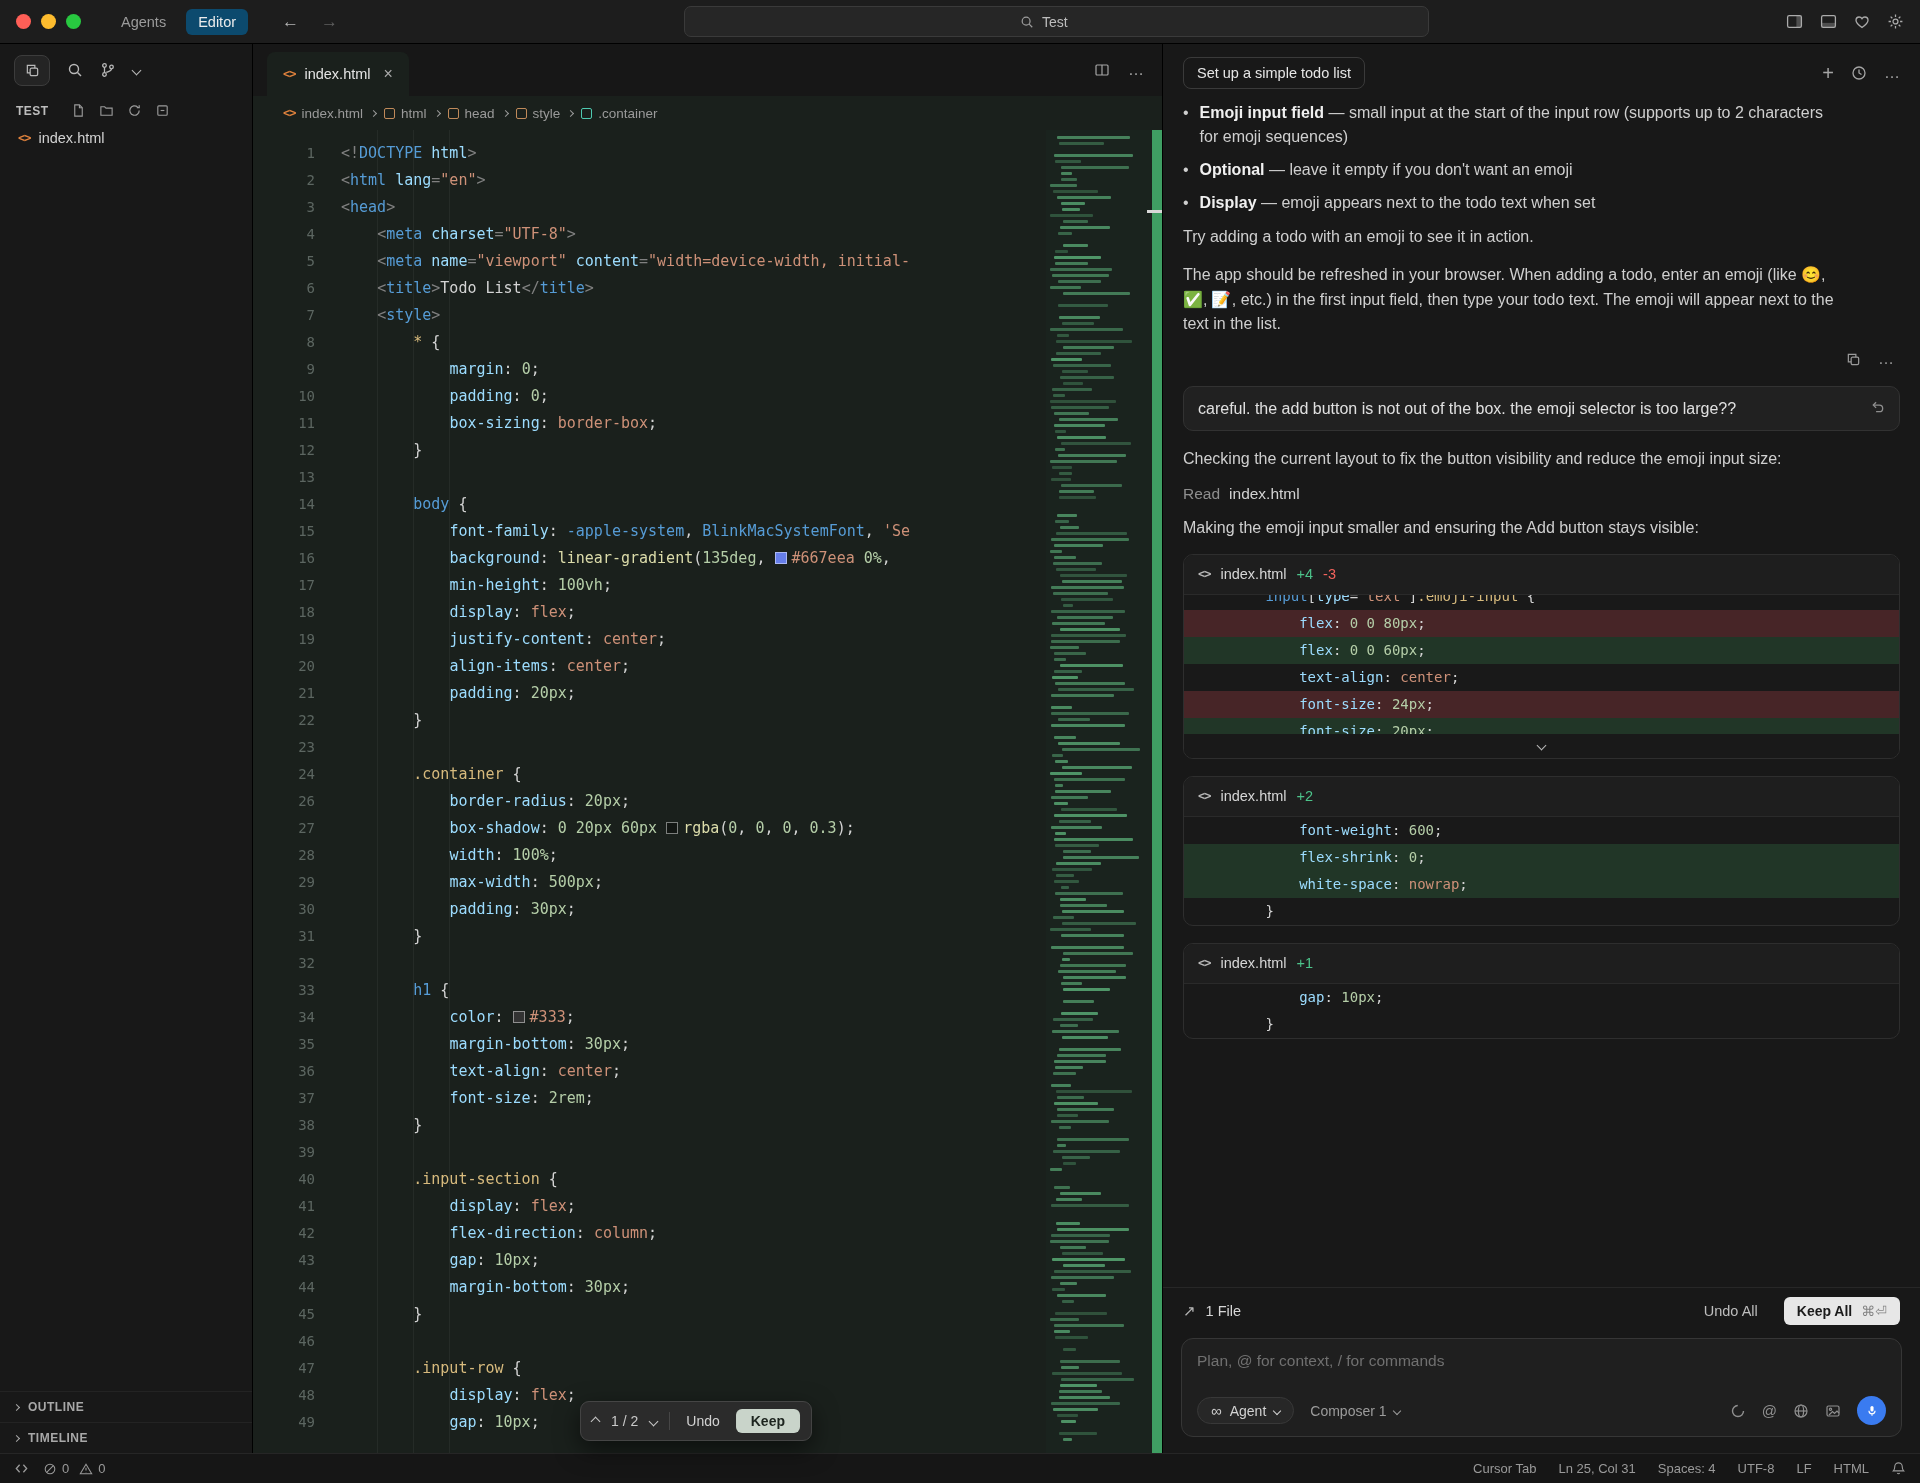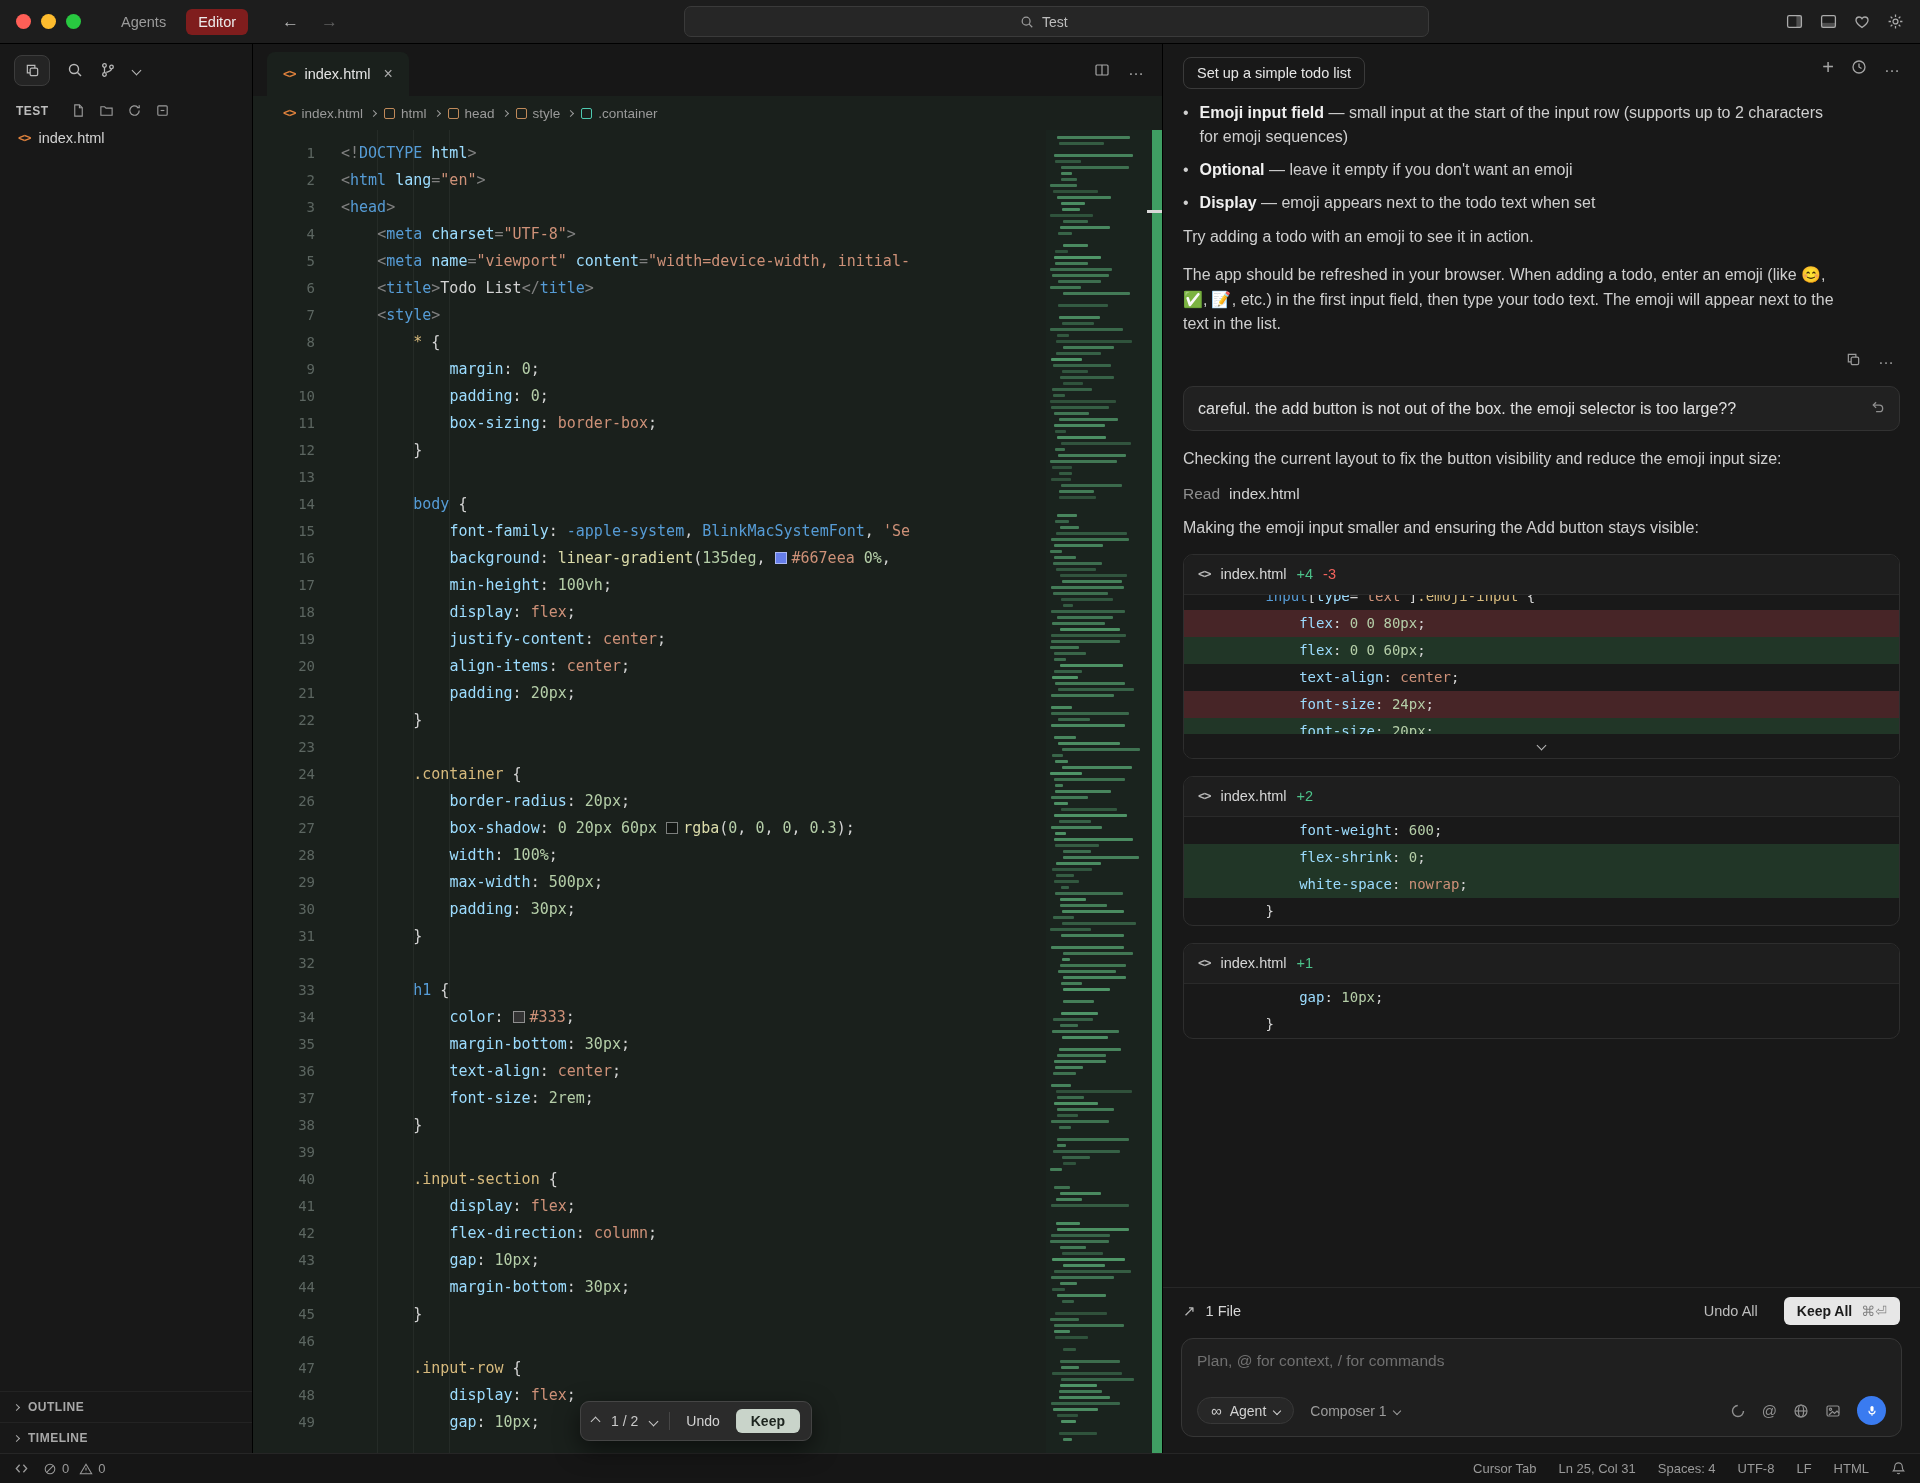--- a/index.html
+++ b/index.html
@@ -4,21 +4,21 @@
 <style>
 *{margin:0;padding:0;box-sizing:border-box}
 html,body{width:1920px;height:1483px;overflow:hidden;background:#141414;color:#d6d6d6;font-family:"Liberation Sans",sans-serif}
 .app{display:flex;flex-direction:column;width:100%;height:100%}
 
 
 .titlebar{height:44px;background:#1d1d1d;display:flex;align-items:center;padding:0 16px;border-bottom:1px solid #000;flex:none;gap:8px}
 .traffic{display:flex;gap:10px;margin-right:20px}
 .light{width:15px;height:15px;border-radius:50%}
 .nav-tab{font-size:14.5px;color:#9b9b9b;padding:5px 12px;border-radius:6px;cursor:default}
-.nav-tab.active{background:#7f1d1d;color:#ececec}
+.nav-tab.active{background:#0c4a6e;color:#ececec}
 .nav-arrows{display:flex;gap:22px;margin-left:26px;align-items:center;color:#b5b5b5}
 .arrow{font-size:17px;line-height:1}
 .arrow.dim{color:#5f5f5f}
 .search-field{flex:1;max-width:745px;margin:0 auto;height:31px;background:#262626;border:1px solid #3a3a3a;border-radius:7px;display:flex;align-items:center;justify-content:center;gap:8px;color:#9d9d9d}
 .search-field input{background:none;border:none;outline:none;color:#bdbdbd;font-size:14px;width:50px;font-family:"Liberation Sans",sans-serif}
 .tb-icons{display:flex;gap:17px;margin-left:12px;color:#ababab;align-items:center}
 
 
 .main{flex:1;display:flex;min-height:0}
 
@@ -62,21 +62,21 @@
 .mm-bar{position:absolute;height:3px;background:#62be82;border-radius:1px}
 .diff-strip{width:10px;flex:none;background:#3f9e63}
 .mm-marker{position:absolute;top:80px;right:0;width:15px;height:3px;background:#d8d8d8;z-index:3}
 .float-widget{position:absolute;left:443px;bottom:12px;transform:translateX(-50%);background:#2b2b2b;border:1px solid #454545;border-radius:9px;box-shadow:0 8px 24px rgba(0,0,0,.55);display:flex;align-items:center;gap:12px;padding:7px 11px;font-size:14px;color:#c9c9c9;z-index:6}
 .fw-sep{width:1px;height:18px;background:#474747}
 .keep-btn{background:#c9d4ca;color:#1d241f;border-radius:6px;padding:4px 15px;font-weight:700}
 .undo-btn{padding:4px 4px;color:#d2d2d2}
 
 
 .chat{flex:1;background:#181818;display:flex;flex-direction:column;min-width:0}
-.chat-top{flex:none;display:flex;align-items:flex-start;padding:13px 20px 6px;gap:14px}
+.chat-top{flex:none;display:flex;align-items:center;padding:13px 20px 6px;gap:14px}
 .thread-title{border:1px solid #3a3a3a;border-radius:8px;padding:7px 13px;font-size:14.5px;color:#e6e6e6}
 .chat-top-icons{margin-left:auto;display:flex;gap:17px;color:#a5a5a5;align-items:center}
 .plus-ic{font-size:20px;line-height:1;font-weight:400}
 .chat-scroll{flex:1;overflow:hidden;padding:6px 20px 0;min-height:0}
 .bubble{background:#212121;border:1px solid #323232;border-radius:10px;padding:10px 14px;display:flex;align-items:flex-start;margin-bottom:16px;font-size:16px;color:#e0e0e0;line-height:1.45}
 .bubble .txt{max-width:580px}
 .undo-ic{margin-left:auto;color:#8f8f8f;flex:none;padding-top:2px}
 .bullets{list-style:none;margin:0 0 10px}
 .bullets li{display:flex;gap:11px;margin-bottom:9px;font-size:16px;line-height:1.5;color:#cfcfcf;max-width:648px}
 .bullets b{color:#f0f0f0}

